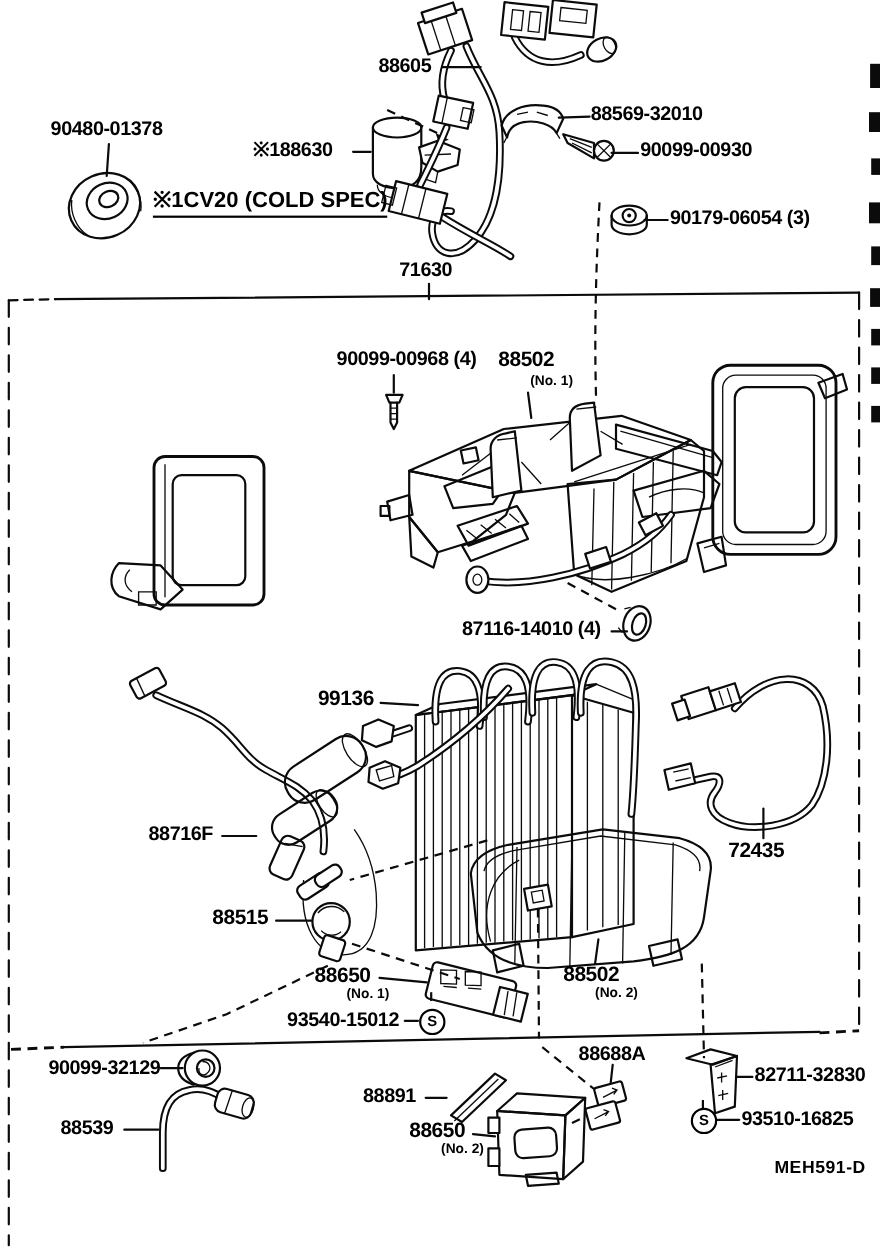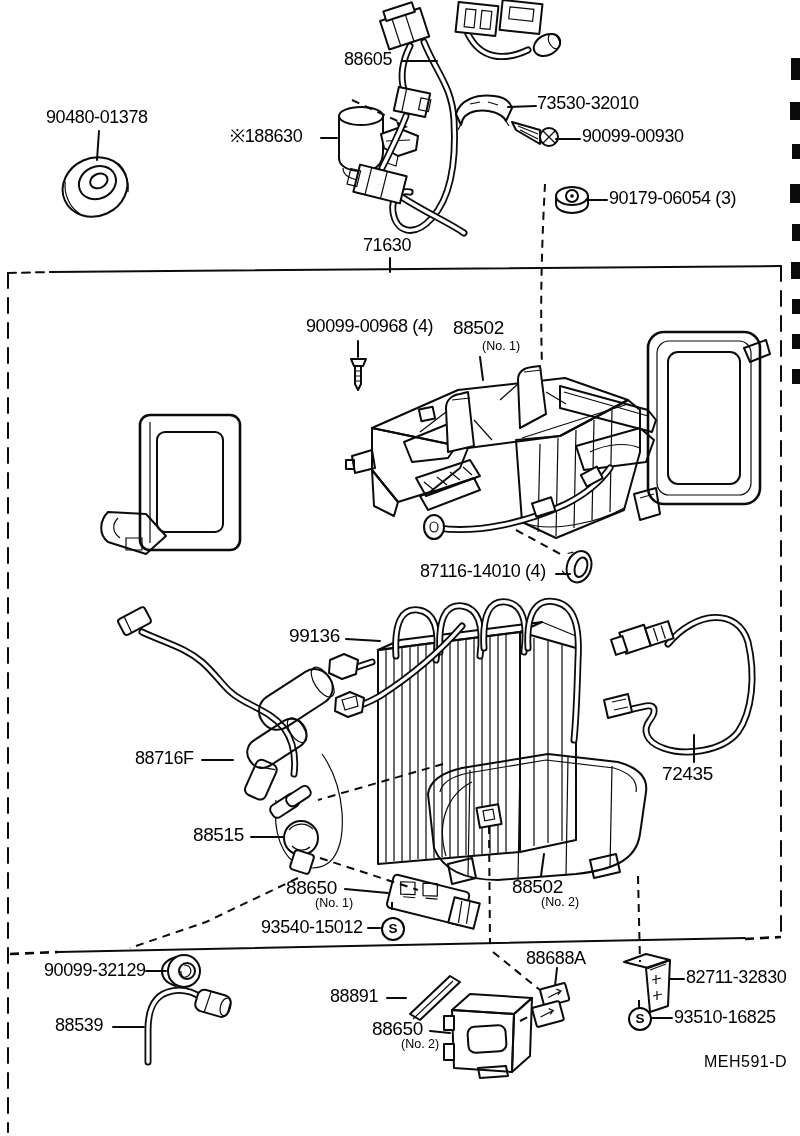--- a/index.html
+++ b/index.html
@@ -1,19 +1,19 @@
 <!DOCTYPE html>
 <html><head>
 <meta charset="utf-8">
 <style>
   html,body{margin:0;padding:0;background:#fff;}
   #stage{position:relative;width:800px;height:1136px;background:#ffffff;overflow:hidden;
          font-family:"Liberation Sans",sans-serif;color:#000;}
   #art{position:absolute;left:0;top:0;}
-  .lbl{position:absolute;font-weight:normal;font-size:18px;letter-spacing:-0.4px;white-space:nowrap;line-height:1;}
+  .lbl{position:absolute;font-weight:bold;font-size:18px;letter-spacing:-0.4px;white-space:nowrap;line-height:1;}
   .lbl.small{font-size:12.5px;letter-spacing:0;padding-left:27px;}
   .lbl.big{font-size:19px;}
   .lbl.note{font-size:20px;border-bottom:2.5px solid #000;padding-bottom:4px;letter-spacing:0;}
   .lbl.code{font-size:16px;letter-spacing:0.5px;}
   .sbadge{position:absolute;width:20px;height:20px;border:2.2px solid #000;border-radius:50%;
           font-weight:bold;font-size:13.5px;display:flex;align-items:center;justify-content:center;line-height:1;}
   svg *{vector-effect:non-scaling-stroke;}
   .ln{stroke:#0b0b0b;stroke-width:2;fill:none;stroke-linecap:round;stroke-linejoin:round;}
   .thin{stroke:#0b0b0b;stroke-width:1.2;fill:none;}
   .heavy{stroke:#0b0b0b;stroke-width:2.6;fill:none;stroke-linejoin:round;}
@@ -381,21 +381,22 @@
     <line class="ln" x1="387" y1="998" x2="406" y2="998"></line>
     <line class="ln" x1="430" y1="1031" x2="450" y2="1033"></line>
     <line class="ln" x1="684" y1="979" x2="670" y2="979"></line>
     <line class="ln" x1="651" y1="1018" x2="672" y2="1018"></line>
   </g>
 </svg>
 
   <div class="lbl" style="left:46px;top:108px">90480-01378</div>
   <div class="lbl" style="left:344px;top:50px">88605</div>
   <div class="lbl" style="left:230px;top:127px">※188630</div>
-  <div class="lbl" style="left:537px;top:94px">73530-32010</div>
+  <div class="lbl note" style="left:139px;top:172px">※1CV20 (COLD SPEC)</div>
+  <div class="lbl" style="left:537px;top:94px">88569-32010</div>
   <div class="lbl" style="left:582px;top:127px">90099-00930</div>
   <div class="lbl" style="left:609px;top:189px">90179-06054 (3)</div>
   <div class="lbl" style="left:363px;top:236px">71630</div>
   <div class="lbl" style="left:306px;top:317px">90099-00968 (4)</div>
   <div class="lbl big" style="left:453px;top:318px">88502</div>
   <div class="lbl small" style="left:455px;top:340px">(No. 1)</div>
   <div class="lbl" style="left:420px;top:562px">87116-14010 (4)</div>
   <div class="lbl big" style="left:289px;top:626px">99136</div>
   <div class="lbl" style="left:135px;top:749px">88716F</div>
   <div class="lbl big" style="left:662px;top:764px">72435</div>

